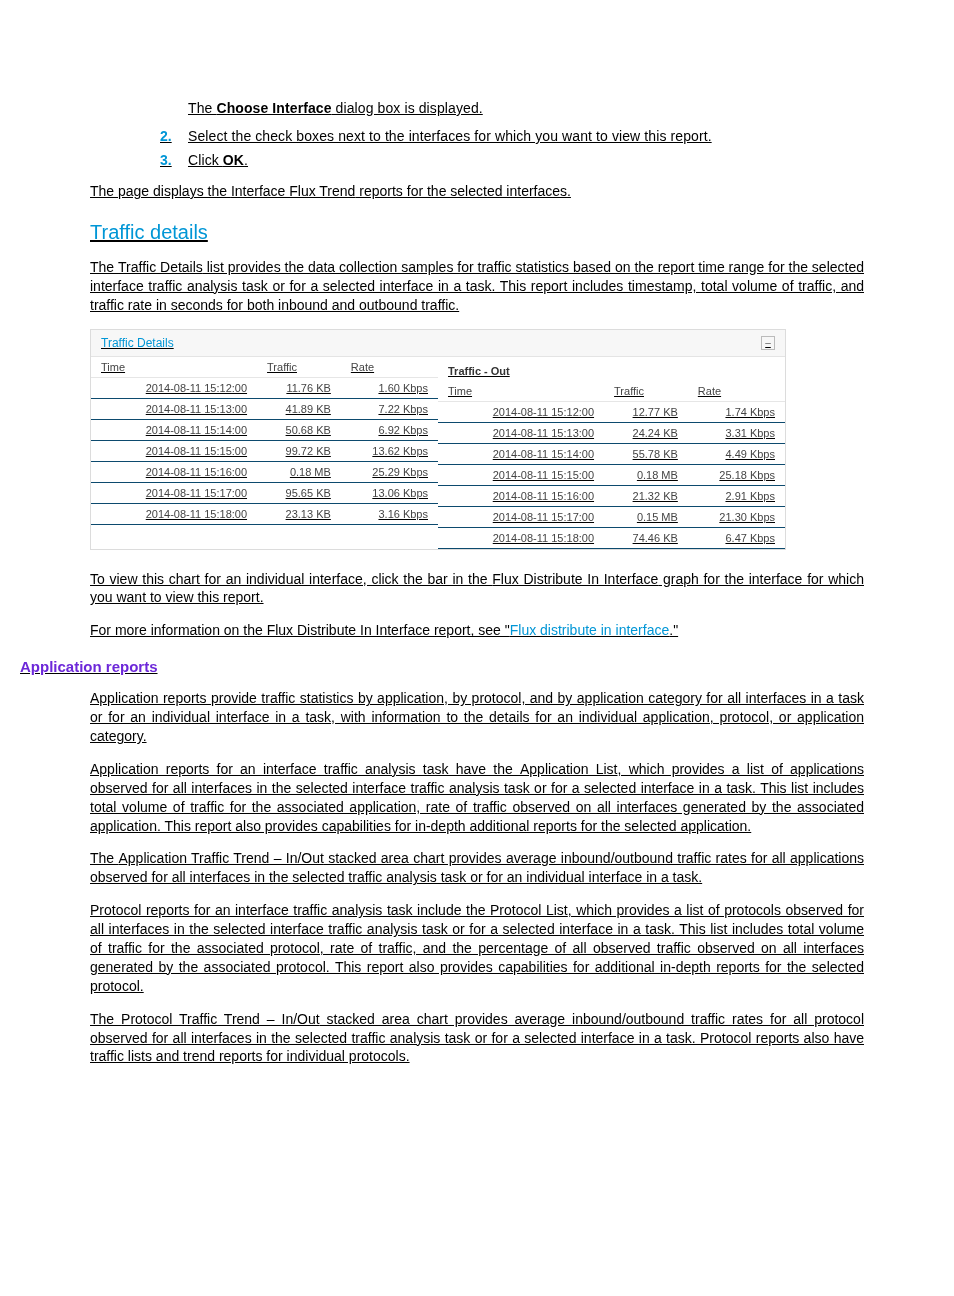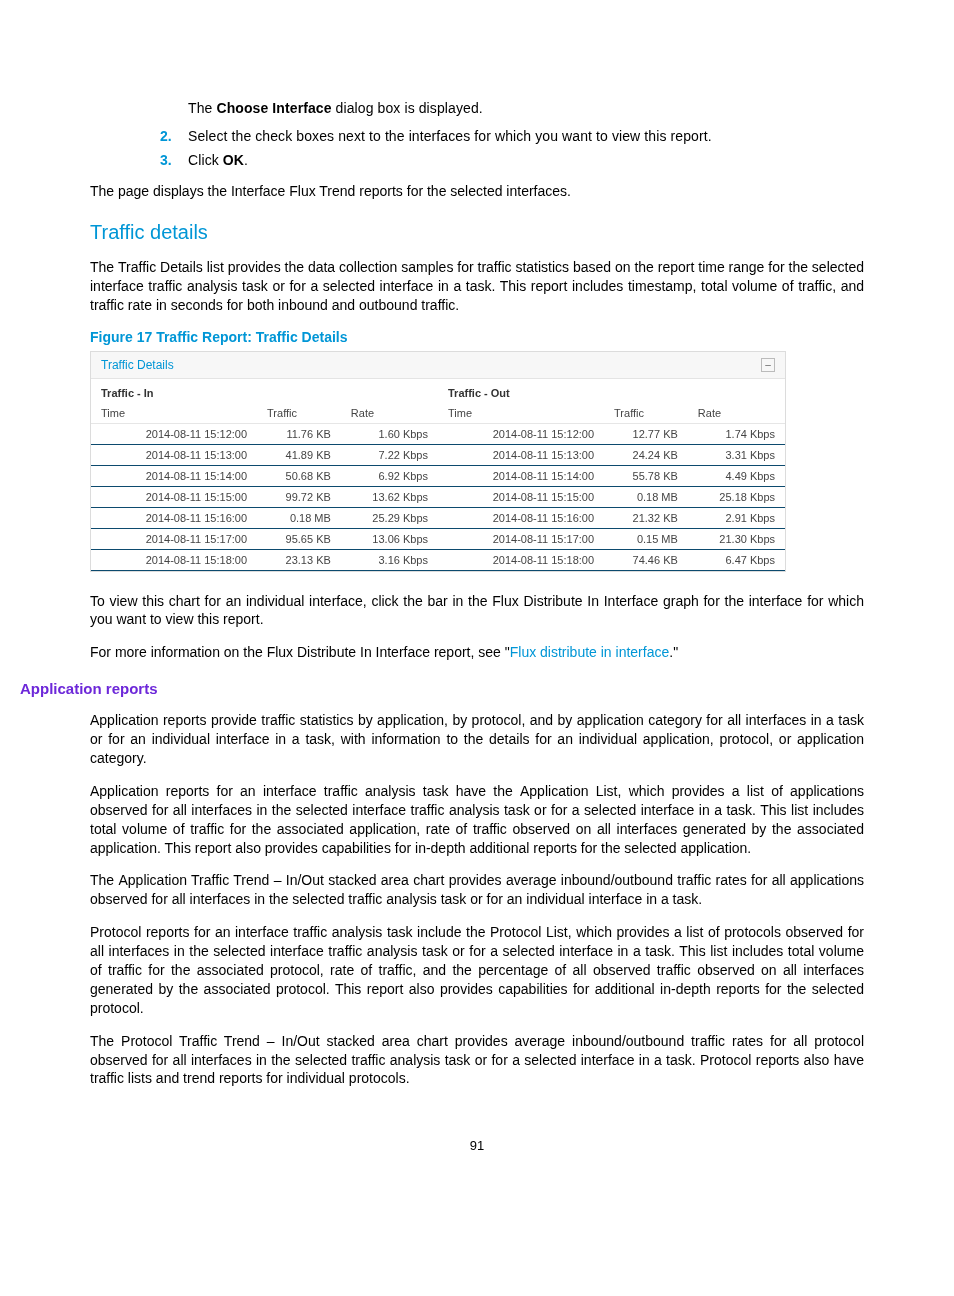--- a/index.html
+++ b/index.html
@@ -5,20 +5,21 @@
   body {
     margin: 0;
     padding: 0;
     background: #ffffff;
     font-family: Arial, Helvetica, sans-serif;
     color: #000;
     width: 954px;
   }
   .page {
     padding: 100px 90px 40px 90px;
+    text-decoration: underline;
   }
   .ol-block { margin-left: 70px; }
   .ol-row { display: flex; margin-bottom: 8px; }
   .ol-num {
     width: 28px;
     font-weight: bold;
     color: #0096d6;
     font-family: "Trebuchet MS", Arial, sans-serif;
     font-size: 14px;
     flex-shrink: 0;
@@ -128,30 +129,28 @@
       <div class="ol-num">3.</div>
       <div class="ol-body">Click <b>OK</b>.</div>
     </div>
   </div>
 
   <div class="para">The page displays the <b>Interface Flux Trend</b> reports for the selected interfaces.</div>
 
   <div class="h2">Traffic details</div>
   <div class="para">The <b>Traffic Details</b> list provides the data collection samples for traffic statistics based on the report time range for the selected interface traffic analysis task or for a selected interface in a task. This report includes timestamp, total volume of traffic, and traffic rate in seconds for both inbound and outbound traffic.</div>
 
-  <div class="figcap">Figure 17 Traffic Report: Traffic Details</div>
 
   <div class="shot">
     <div class="shot-head">
       <span>Traffic Details</span>
       <span class="collapse-ic">–</span>
     </div>
     <div class="shot-body">
       <div class="half">
-        <div class="subhead">Traffic - In</div>
         <table class="dt">
           <thead>
               <tr>
             <th>Time</th>
             <th>Traffic</th>
             <th>Rate</th>
           </tr>
             </thead>
           <tbody id="in-body">
               <tr>
@@ -251,14 +250,13 @@
   </div>
 
   <div class="h3" style="margin-left:-70px;">Application reports</div>
 
   <div class="para">Application reports provide traffic statistics by application, by protocol, and by application category for all interfaces in a task or for an individual interface in a task, with information to the details for an individual application, protocol, or application category.</div>
   <div class="para">Application reports for an interface traffic analysis task have the <b>Application List</b>, which provides a list of applications observed for all interfaces in the selected interface traffic analysis task or for a selected interface in a task. This list includes total volume of traffic for the associated application, rate of traffic observed on all interfaces generated by the associated application. This report also provides capabilities for in-depth additional reports for the selected application.</div>
   <div class="para">The <b>Application Traffic Trend – In/Out</b> stacked area chart provides average inbound/outbound traffic rates for all applications observed for all interfaces in the selected traffic analysis task or for an individual interface in a task.</div>
   <div class="para">Protocol reports for an interface traffic analysis task include the <b>Protocol List</b>, which provides a list of protocols observed for all interfaces in the selected interface traffic analysis task or for a selected interface in a task. This list includes total volume of traffic for the associated protocol, rate of traffic, and the percentage of all observed traffic observed on all interfaces generated by the associated protocol. This report also provides capabilities for additional in-depth reports for the selected protocol.</div>
   <div class="para">The <b>Protocol Traffic Trend – In/Out</b> stacked area chart provides average inbound/outbound traffic rates for all protocol observed for all interfaces in the selected traffic analysis task or for a selected interface in a task. Protocol reports also have traffic lists and trend reports for individual protocols.</div>
 
-  <div class="pagenum">91</div>
 </div>
 
 </body></html>

